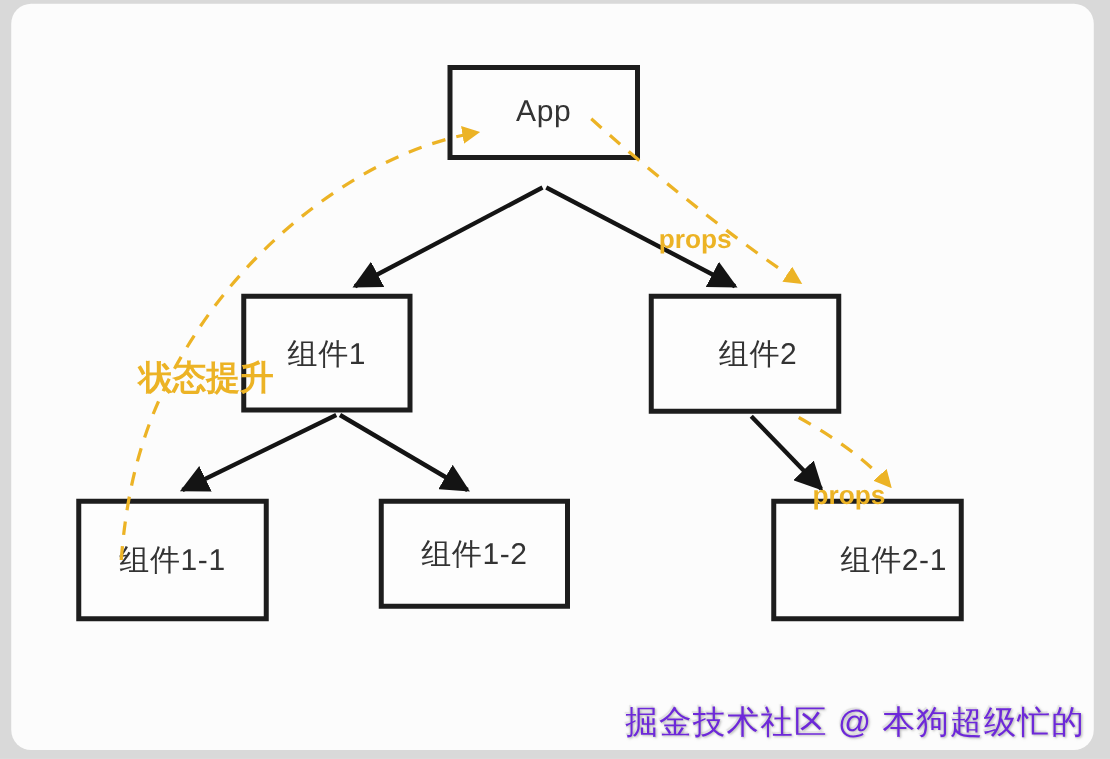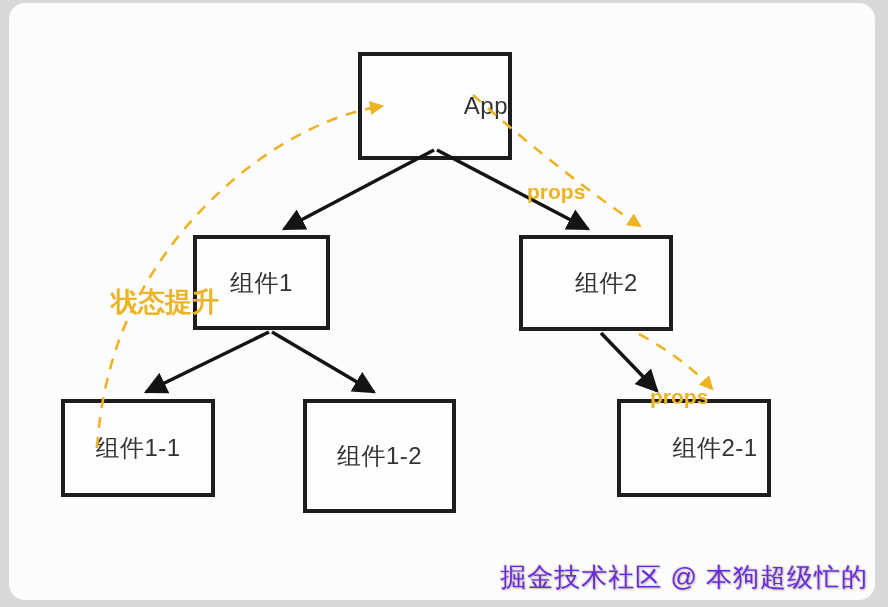--- a/index.html
+++ b/index.html
@@ -21,25 +21,25 @@
     background: #fdfdfd;
     border: 4px solid #1d1d1d;
     box-sizing: border-box;
     display: flex;
     align-items: center;
     justify-content: center;
     font-size: 24px;
     color: #333333;
     letter-spacing: 0.5px;
   }
-  .node-app     { left: 358px; top: 52px;  width: 154px; height: 108px; justify-content: flex-end; }
+  .node-app     { left: 358px; top: 52px;  width: 154px; height: 76px; }
   .node-comp1   { left: 193px; top: 235px; width: 137px; height: 95px; }
   .node-comp2   { left: 519px; top: 235px; width: 154px; height: 96px; padding-left: 21px; }
   .node-comp1-1 { left: 61px;  top: 399px; width: 154px; height: 98px; }
-  .node-comp1-2 { left: 303px; top: 399px; width: 153px; height: 114px; }
+  .node-comp1-2 { left: 303px; top: 399px; width: 153px; height: 88px; }
   .node-comp2-1 { left: 597px; top: 399px; width: 154px; height: 98px; }
   .edge-label {
     position: absolute;
     color: #ecb325;
     font-weight: bold;
     margin-top: 30px;
   }
   .label-props-top    { left: 527px; top: 150px; font-size: 21px; }
   .label-props-bottom { left: 650px; top: 355px; font-size: 21px; }
   .label-state-lift   { left: 111px; top: 254px; font-size: 27px; }

